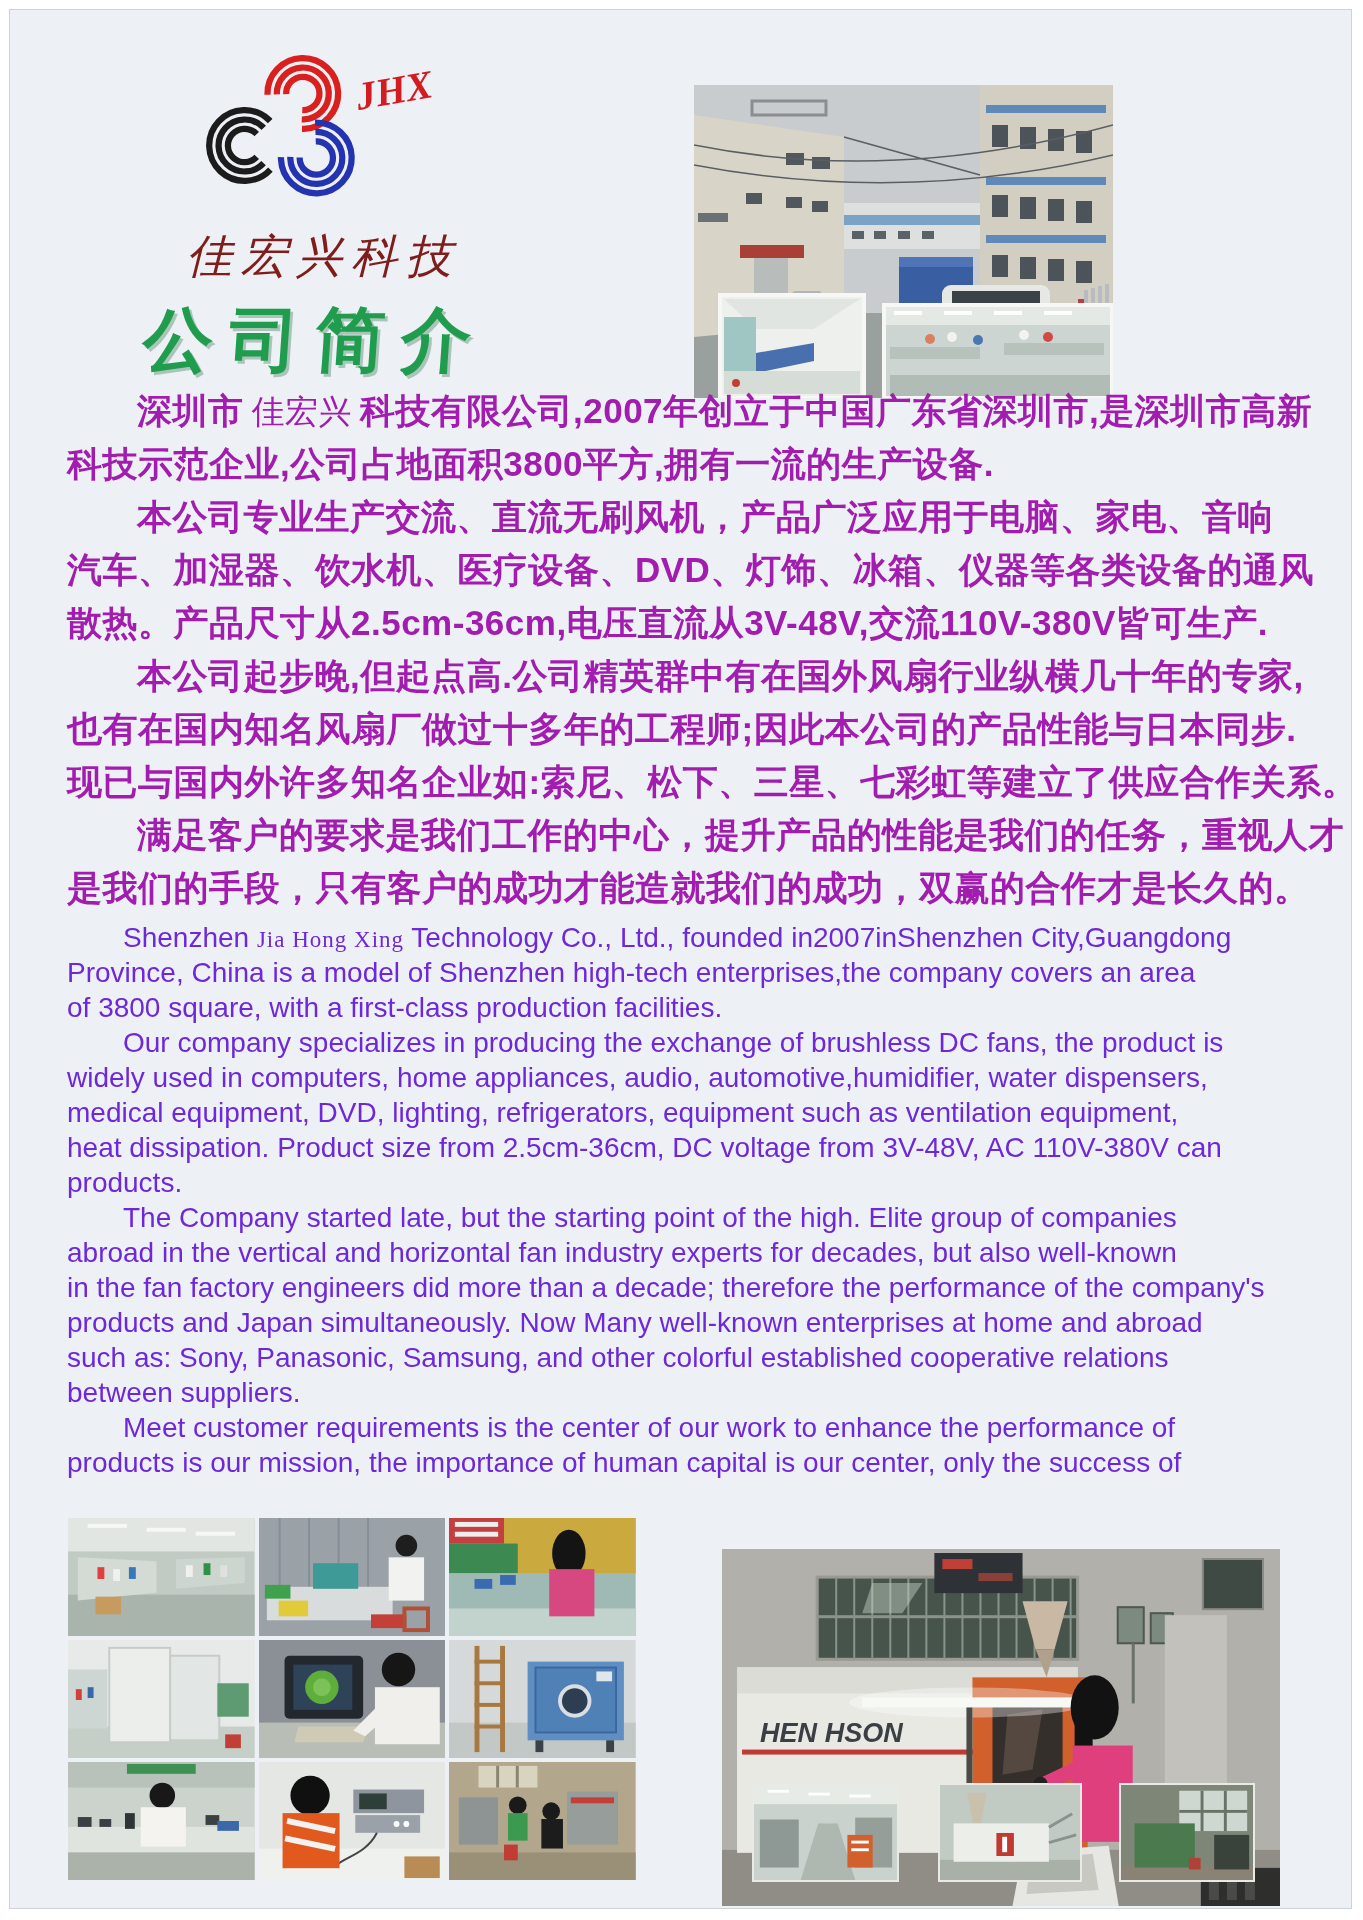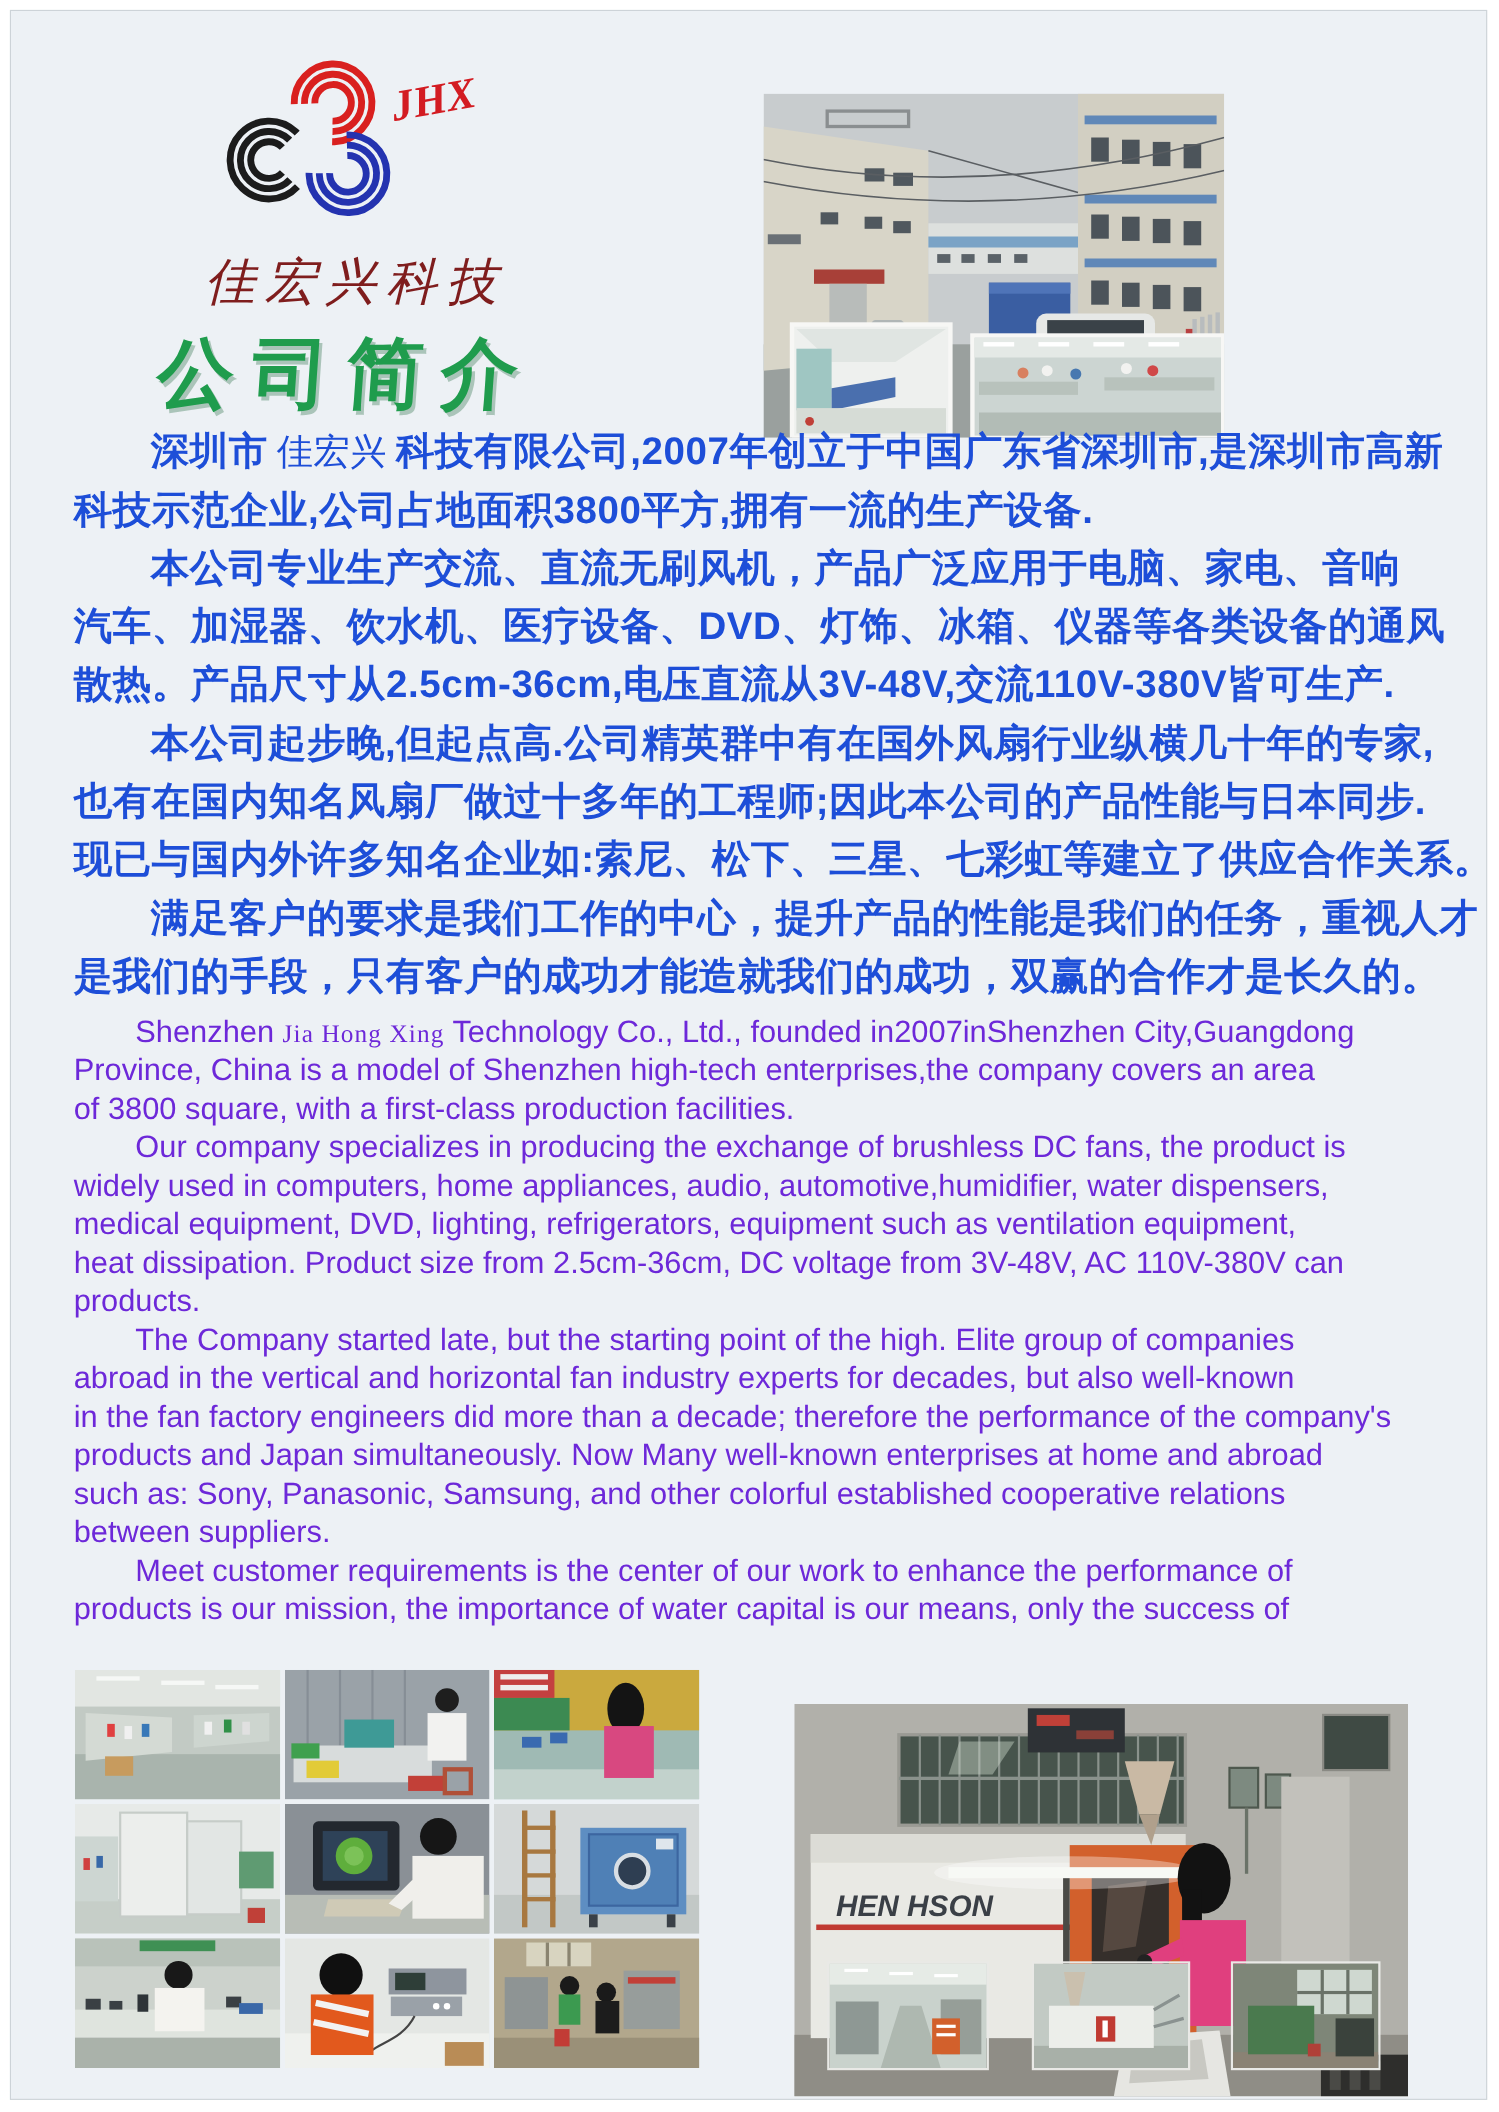--- a/index.html
+++ b/index.html
@@ -40,21 +40,21 @@
   .photo-right{left:712px;top:1512px;width:558px;height:357px;}
   .photo-right .inset{position:absolute;border:2px solid #e9e9e6;box-sizing:border-box;}
   .photo-right .inset svg{display:block;width:100%;height:100%;}
   .inset1{left:30px;top:234px;width:147px;height:99px;}
   .inset2{left:216px;top:234px;width:144px;height:99px;}
   .inset3{left:397px;top:234px;width:136px;height:99px;}
   
   .cn-text{position:absolute;left:57px;top:374px;width:1251px;}
   .cnl{
     height:53px;line-height:53px;font-size:35px;font-weight:bold;
-    letter-spacing:.5px;white-space:nowrap;color:#1d4ed8;
+    letter-spacing:.5px;white-space:nowrap;color:#a21caf;
   }
   .cnl.ind{padding-left:70px;}
   .cn-brand-inline{
     font-family:"Liberation Serif","DejaVu Serif",serif;font-weight:normal;
     font-size:33px;margin:0 8px;
   }
   
   .en-text{position:absolute;left:57px;top:910px;width:1251px;}
   .enl{height:35px;line-height:35px;font-size:28px;white-space:nowrap;color:#6d28d9;}
   .enl.ind{padding-left:56px;}
@@ -207,21 +207,21 @@
     <div class="enl">medical equipment, DVD, lighting, refrigerators, equipment such as ventilation equipment,</div>
     <div class="enl">heat dissipation. Product size from 2.5cm-36cm, DC voltage from 3V-48V, AC 110V-380V can</div>
     <div class="enl">products.</div>
     <div class="enl ind">The Company started late, but the starting point of the high. Elite group of companies</div>
     <div class="enl">abroad in the vertical and horizontal fan industry experts for decades, but also well-known</div>
     <div class="enl">in the fan factory engineers did more than a decade; therefore the performance of the company's</div>
     <div class="enl">products and Japan simultaneously. Now Many well-known enterprises at home and abroad</div>
     <div class="enl">such as: Sony, Panasonic, Samsung, and other colorful established cooperative relations</div>
     <div class="enl">between suppliers.</div>
     <div class="enl ind">Meet customer requirements is the center of our work to enhance the performance of</div>
-    <div class="enl">products is our mission, the importance of water capital is our means, only the success of</div>
+    <div class="enl">products is our mission, the importance of human capital is our center, only the success of</div>
   </div>
 
   <div class="collage-left">
     <div class="cell">
       <svg viewBox="0 0 190 120" preserveAspectRatio="none">
         <rect width="190" height="120" fill="#c2cac4"></rect>
           <rect width="190" height="34" fill="#e2e6e2"></rect>
         <rect x="20" y="6" width="40" height="4" fill="#f6f8f6"></rect>
           <rect x="80" y="10" width="40" height="4" fill="#f6f8f6"></rect>
           <rect x="130" y="14" width="40" height="4" fill="#f6f8f6"></rect>

